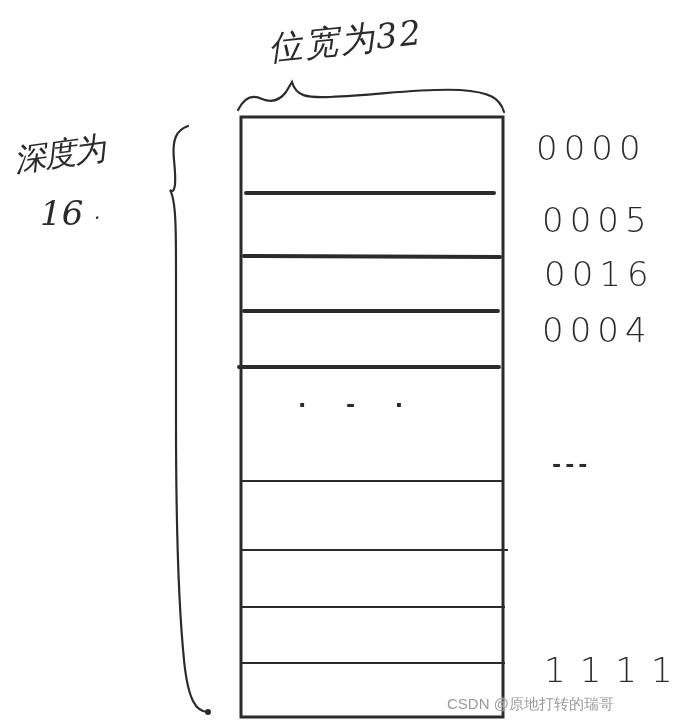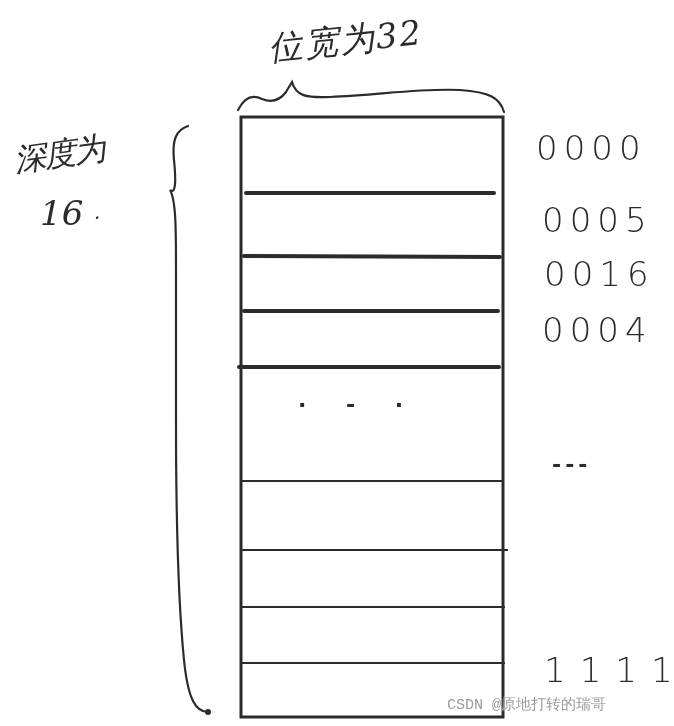--- a/index.html
+++ b/index.html
@@ -5,21 +5,21 @@
     html, body { margin: 0; padding: 0; background: #ffffff; }
     body { width: 674px; height: 726px; position: relative; overflow: hidden; font-family: "DejaVu Sans", sans-serif; }
     #canvas { position: absolute; left: 0; top: 0; width: 674px; height: 726px; }
     .hw { position: absolute; color: #2b2b2b; font-family: "DejaVu Serif", serif; font-style: italic; white-space: nowrap; }
     .title-top { left: 268px; top: 18px; font-size: 34px; letter-spacing: 2px; transform: rotate(-6deg); }
     .title-left { left: 14px; top: 133px; font-size: 32px; letter-spacing: -2px; transform: rotate(-8deg); }
     .depth-num { left: 40px; top: 193px; font-size: 34px; text-align: right; }
     .addr { position: absolute; color: #2b2b2b; font-family: "DejaVu Sans", sans-serif; font-size: 34px; letter-spacing: 6px; white-space: nowrap; font-weight: 300; text-align: right; }
     .mid-dots { position: absolute; left: 298px; top: 392px; font-size: 22px; letter-spacing: 16px; color: #2b2b2b; font-weight: bold; }
     .right-dots { position: absolute; left: 552px; top: 452px; font-size: 22px; letter-spacing: 4px; color: #2b2b2b; font-weight: bold; }
-    .watermark { position: absolute; left: 447px; top: 695px; font-size: 15px; color: #9a9a9a; font-family: Liberation Mono, monospace; white-space: nowrap; text-shadow: 0 0 2px #fff; }
+    .watermark { position: absolute; left: 447px; top: 695px; font-size: 15px; color: #9a9a9a; font-family: Liberation Sans, sans-serif; white-space: nowrap; text-shadow: 0 0 2px #fff; }
   </style>
 </head>
 <body>
 
 <svg id="canvas" width="674" height="726" viewBox="0 0 674 726" xmlns="http://www.w3.org/2000/svg">
 
   <path d="M238,110 C244,98 252,94 262,99 C272,103 280,100 286,92 L292,82 C296,96 306,98 330,97 C380,95 420,88 460,90 C490,92 500,98 504,112" fill="none" stroke="#2b2b2b" stroke-width="2.2" stroke-linecap="round"></path>
 
   <path d="M188,126 C176,130 172,140 174,160 C176,180 176,195 170,190 C176,200 176,230 176,270 L176,420 C176,520 178,600 184,660 C188,700 196,712 208,712" fill="none" stroke="#2b2b2b" stroke-width="2.2" stroke-linecap="round"></path>
   <circle cx="208" cy="712" r="3" fill="#2b2b2b"></circle>

